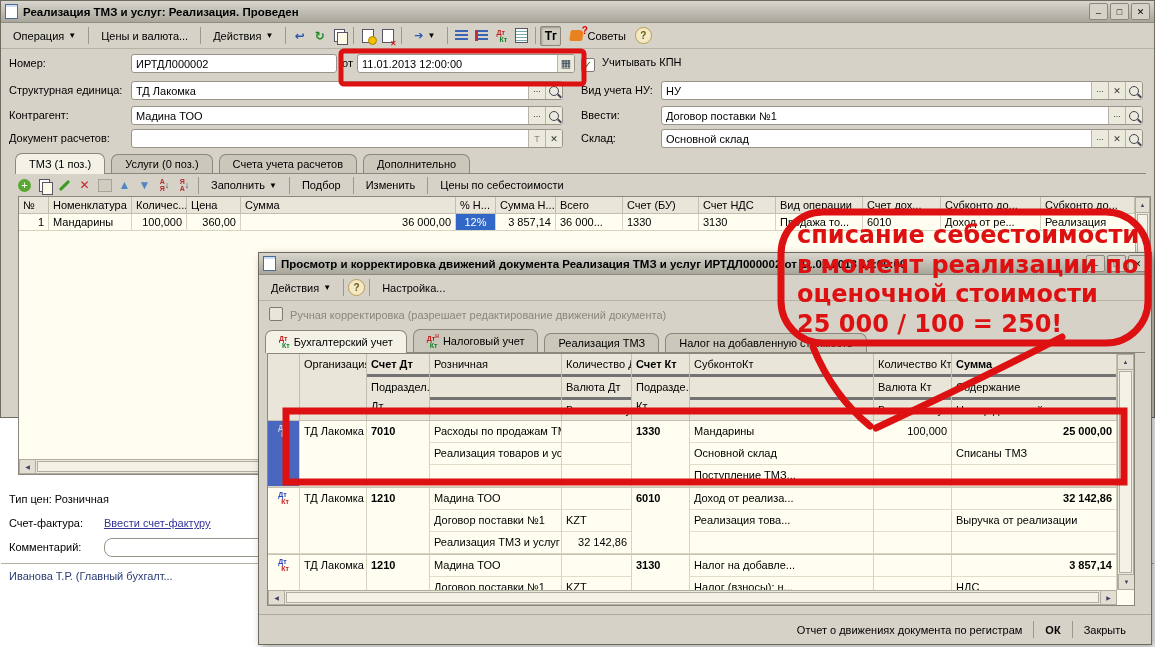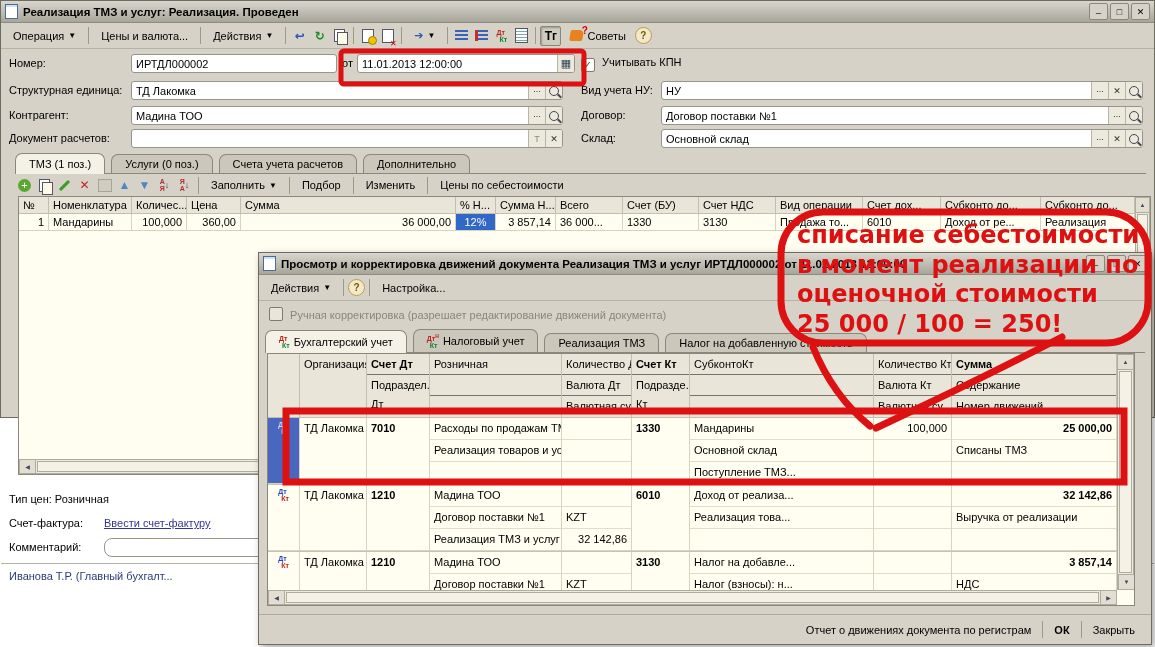--- a/index.html
+++ b/index.html
@@ -87,21 +87,21 @@
   .sb .thumb{flex:1;background:#f4f1e6;border:1px solid #b0ad9f;margin:1px;}
   .sbv{flex-direction:column;}
   .sbv .arr{width:100%;height:14px;border-right:none;border-bottom:1px solid #b0ad9f;}
   .sbv .arr.end{border-bottom:none;border-top:1px solid #b0ad9f;}
   .link{color:#33339a;text-decoration:underline;}
   
   .mt{grid-template-columns:32px 67px 63px 132px 70px 58px 184px 78px 165px;}
   .ln{height:21px;line-height:21px;padding:0 4px;white-space:nowrap;overflow:hidden;}
   .lnh{height:20px;line-height:20px;padding:0 4px;white-space:nowrap;overflow:hidden;}
   .lsep{border-bottom:1px solid #e0ddc8;}
-  .hsep{border-bottom:1px solid #737373;}
+  .hsep{border-bottom:3px solid #737373;}
   .mc{padding:0;}
   .selcell{display:flex;justify-content:center;padding-top:3px;}
   .selcell.active{background:var(--selection-blue,#4a67c0);}
   .wrap2{height:40px;line-height:19px;padding:1px 4px;white-space:normal;overflow:hidden;}
   .btm-btn{padding:3px 8px;white-space:nowrap;}
   
   .overlay{position:absolute;left:0;top:0;pointer-events:none;z-index:50;}
   .ann{fill:none;stroke:var(--annotation-red,#dd1111);stroke-width:7px;}
   .ann-thin{fill:none;stroke:var(--annotation-red,#dd1111);stroke-width:5px;}
   .ann-text{position:absolute;left:797px;top:221px;z-index:60;pointer-events:none;
@@ -214,21 +214,21 @@
     </div>
 
     <span class="flabel" style="left:8px;top:108px;">Контрагент:</span>
     <div class="input" style="left:130px;top:105px;width:432px;">
       <span class="val">Мадина ТОО</span>
       <span class="fb fb-ellipsis"></span>
       <span class="fb">
           <span class="mag"></span>
         </span>
     </div>
-    <span class="flabel" style="left:580px;top:108px;">Договор:</span>
+    <span class="flabel" style="left:580px;top:108px;">Ввести:</span>
     <div class="input" style="left:660px;top:105px;width:482px;">
       <span class="val">Договор поставки №1</span>
       <span class="fb fb-ellipsis"></span>
       <span class="fb">
           <span class="mag"></span>
         </span>
     </div>
 
     <span class="flabel" style="left:8px;top:131px;">Документ расчетов:</span>
     <div class="input" style="left:130px;top:128px;width:432px;">
@@ -598,21 +598,21 @@
         <span class="thumb"></span>
         <span class="arr end">▶</span>
       </div>
       <div class="sb sbv" style="right:0;top:0;width:17px;height:236px;">
         <span class="arr">▲</span>
         <span class="thumb"></span>
         <span class="arr end">▼</span>
       </div>
     </div>
 
-    <div style="position:absolute;left:0;bottom:0;width:100%;height:30px;border-top:1px solid #aeab9e;display:flex;align-items:center;justify-content:flex-end;padding-right:8px;box-sizing:border-box;margin-top:16px;">
+    <div style="position:absolute;left:0;bottom:0;width:100%;height:30px;border-top:1px solid #aeab9e;display:flex;align-items:center;justify-content:flex-end;padding-right:17px;box-sizing:border-box;margin-top:16px;">
       <span class="btm-btn">Отчет о движениях документа по регистрам</span>
       <span class="vsep"></span>
       <span class="btm-btn b">ОК</span>
       <span class="vsep"></span>
       <span class="btm-btn">Закрыть</span>
     </div>
   </div>
 
   <svg class="overlay" width="1155" height="647" viewBox="0 0 1155 647">
     <rect class="ann-thin" x="341" y="51" width="243" height="33" rx="3"></rect>

